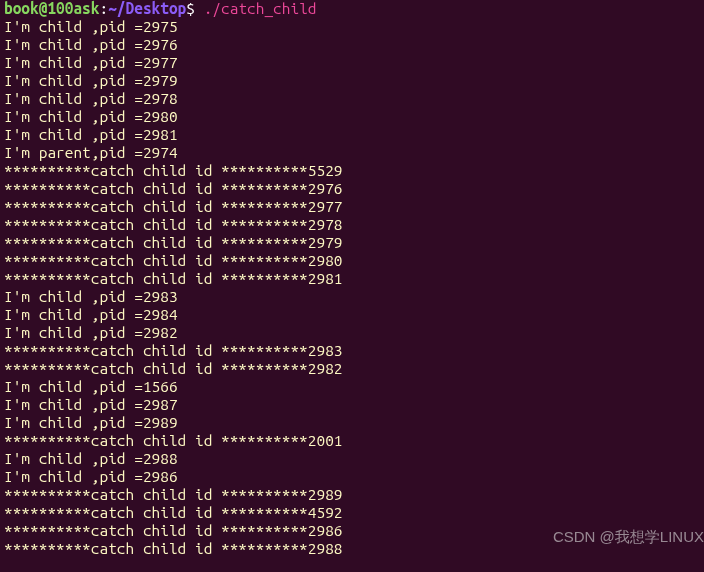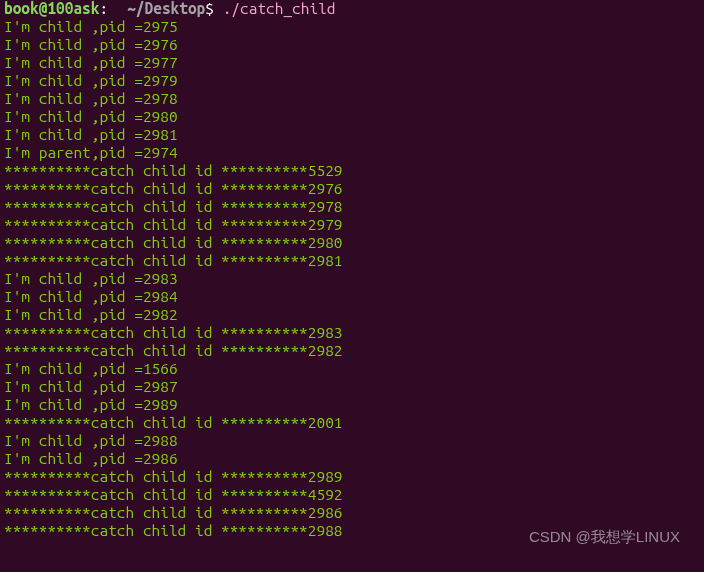--- a/index.html
+++ b/index.html
@@ -23,38 +23,37 @@
       white-space: pre;
     }
     .user-host {
       color: #87d75f;
       font-weight: bold;
     }
     .colon {
       color: #ffffff;
     }
     .path {
-      color: #a3a3a3;
+      color: #8b5cf6;
       font-weight: bold;
-      margin-left: 19px;
     }
     .dollar {
       color: #ffffff;
     }
     .command {
-      color: #f9a8d4;
+      color: #ec4899;
     }
     .output-line {
-      color: #84cc16;
+      color: #fef9c3;
       white-space: pre;
     }
     .watermark {
       position: absolute;
       bottom: 26px;
-      right: 24px;
+      right: 0;
       color: rgba(220, 220, 220, 0.6);
       font-family: Arial, sans-serif;
       font-size: 15px;
       pointer-events: none;
     }
   </style>
 </head>
 <body>
 
 <div class="prompt-line"><span class="user-host">book@100ask</span><span class="colon">:</span><span class="path">~/Desktop</span><span class="dollar">$</span> <span class="command">./catch_child</span></div>
@@ -62,20 +61,21 @@
     <div class="output-line">I'm child ,pid =2975</div>
     <div class="output-line">I'm child ,pid =2976</div>
     <div class="output-line">I'm child ,pid =2977</div>
     <div class="output-line">I'm child ,pid =2979</div>
     <div class="output-line">I'm child ,pid =2978</div>
     <div class="output-line">I'm child ,pid =2980</div>
     <div class="output-line">I'm child ,pid =2981</div>
     <div class="output-line">I'm parent,pid =2974</div>
     <div class="output-line">**********catch child id **********5529</div>
     <div class="output-line">**********catch child id **********2976</div>
+    <div class="output-line">**********catch child id **********2977</div>
     <div class="output-line">**********catch child id **********2978</div>
     <div class="output-line">**********catch child id **********2979</div>
     <div class="output-line">**********catch child id **********2980</div>
     <div class="output-line">**********catch child id **********2981</div>
     <div class="output-line">I'm child ,pid =2983</div>
     <div class="output-line">I'm child ,pid =2984</div>
     <div class="output-line">I'm child ,pid =2982</div>
     <div class="output-line">**********catch child id **********2983</div>
     <div class="output-line">**********catch child id **********2982</div>
     <div class="output-line">I'm child ,pid =1566</div>

